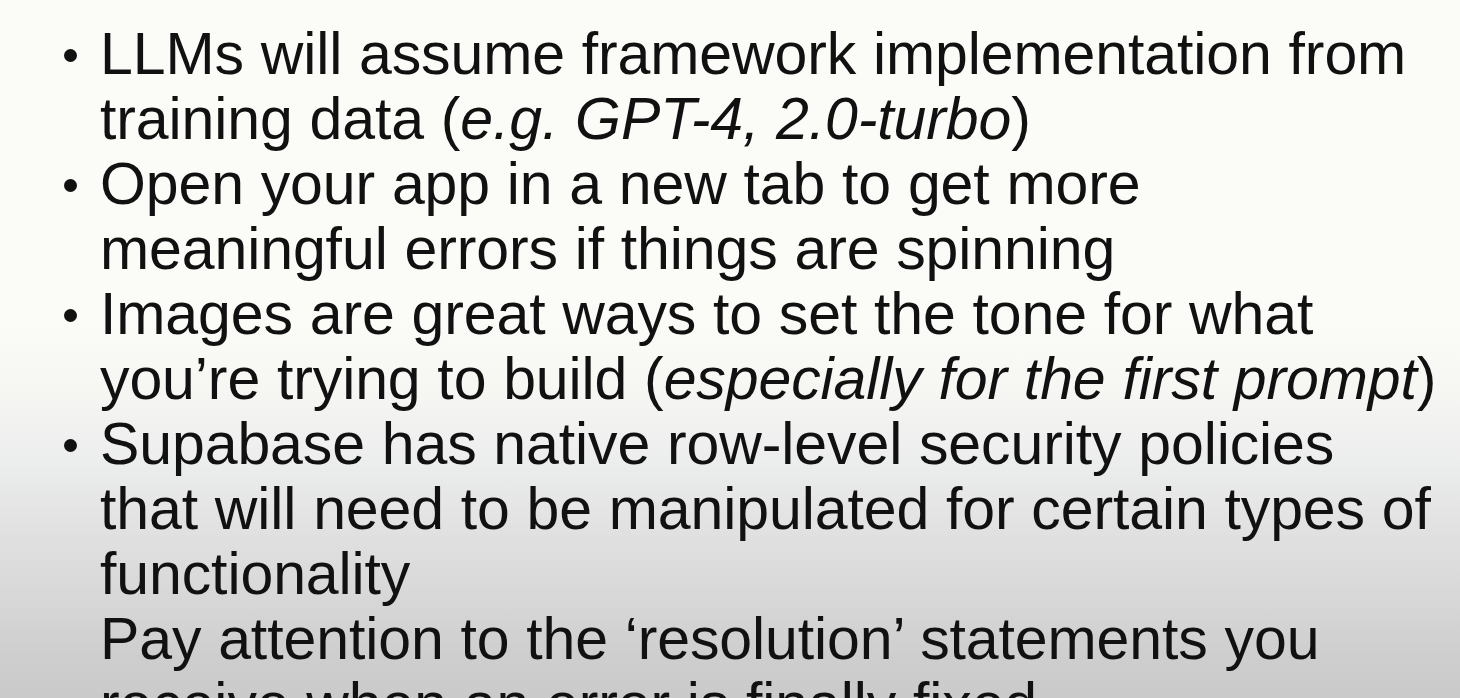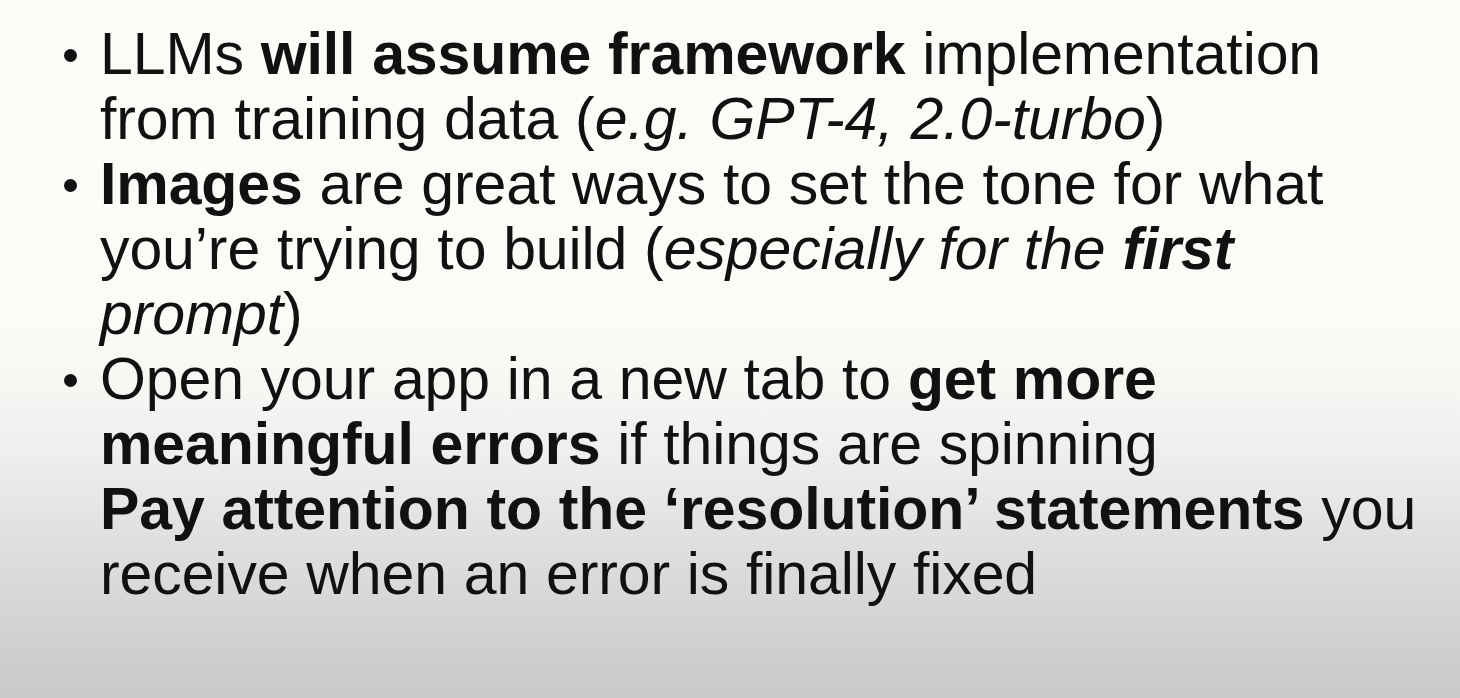--- a/index.html
+++ b/index.html
@@ -61,21 +61,21 @@
     left: 64px;
     top: 27px;
     width: 13px;
     height: 13px;
     border-radius: 50%;
     background: #111111;
   }
 
   .bullet-text b,
   .bullet-text strong {
-    font-weight: 700;
+    font-weight: 400;
   }
 
   .bullet-text i,
   .bullet-text em {
     font-style: italic;
   }
 
   .bullet-text {
     display: block;
   }
@@ -84,23 +84,27 @@
 <body>
 
 <div id="slide">
   <ul id="bullet-list">
       <li class="bullet-item">
         <span class="bullet-marker"></span>
         <span class="bullet-text">LLMs <strong>will assume framework</strong> implementation from training data (<em>e.g. GPT-4, 2.0-turbo</em>)</span>
       </li>
       <li class="bullet-item">
         <span class="bullet-marker"></span>
+        <span class="bullet-text">Open your app in a new tab to <strong>get more meaningful errors</strong> if things are spinning</span>
+      </li>
+      <li class="bullet-item">
+        <span class="bullet-marker"></span>
         <span class="bullet-text"><strong>Images</strong> are great ways to set the tone for what you’re trying to build (<em>especially for the </em><strong><em>first</em></strong><em> prompt</em>)</span>
       </li>
       <li class="bullet-item">
         <span class="bullet-marker"></span>
-        <span class="bullet-text">Open your app in a new tab to <strong>get more meaningful errors</strong> if things are spinning</span>
+        <span class="bullet-text">Supabase has native <strong>row-level security</strong> policies that will need to be manipulated for certain types of functionality</span>
       </li>
       <li class="bullet-item">
         <span class="bullet-text"><strong>Pay attention to the ‘resolution’ statements</strong> you receive when an error is finally fixed</span>
       </li>
     </ul>
 </div>
 
 </body></html>

